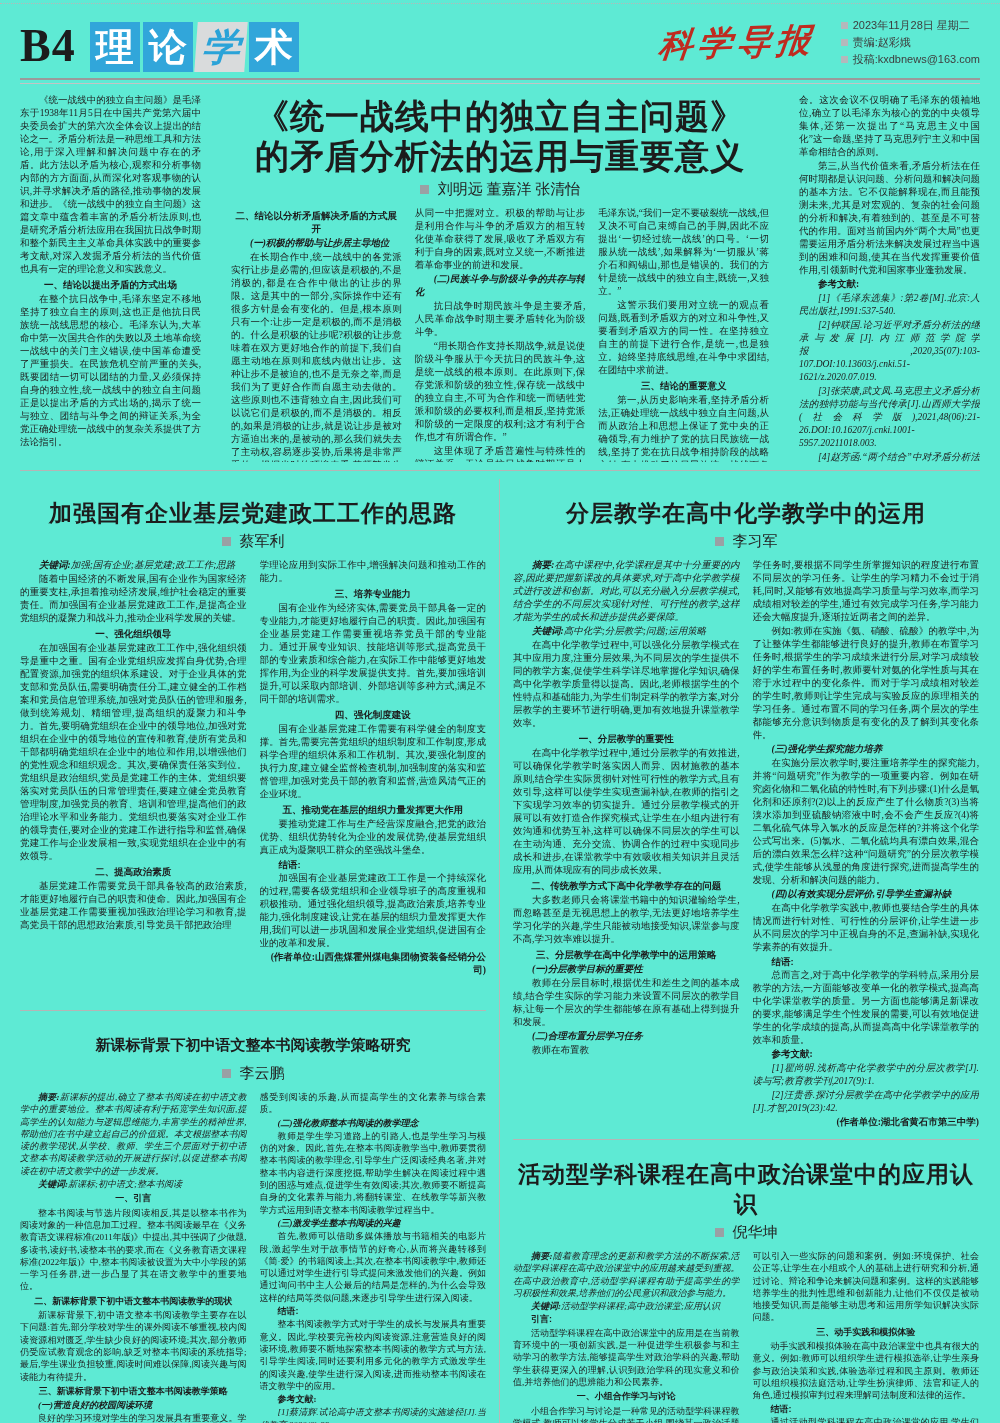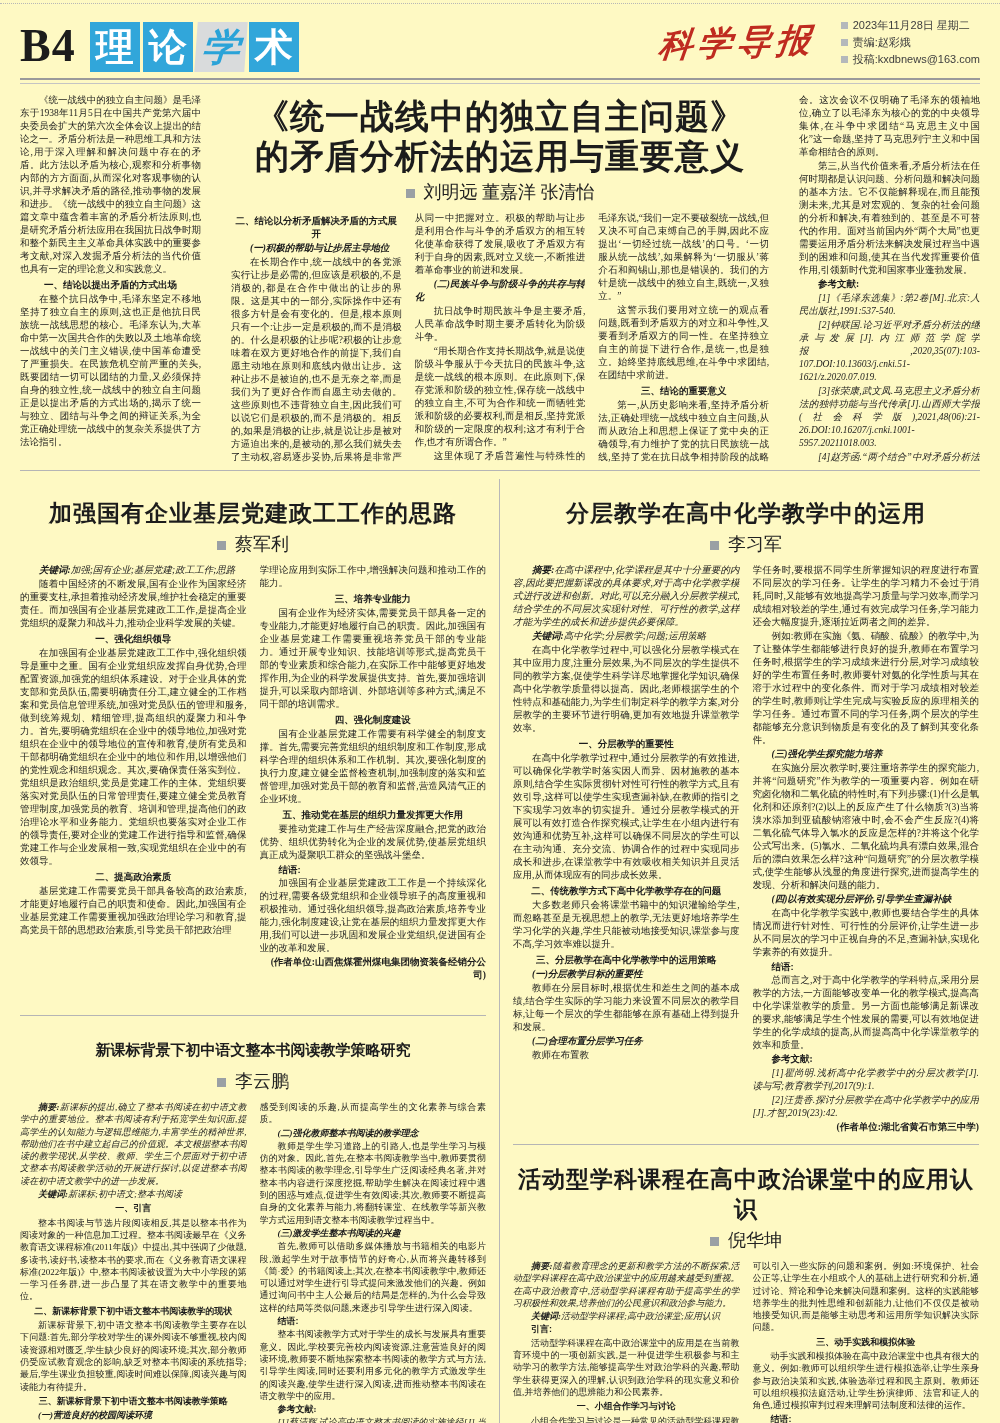--- a/index.html
+++ b/index.html
@@ -1,37 +1,37 @@
 <!DOCTYPE html>
 <html><head>
 <meta charset="utf-8">
 <style>
   html,body{margin:0;padding:0;background:#e8e8e8;}
-  .page{width:1000px;height:1423px;background:#fef9c3;position:relative;margin:0 auto;
+  .page{width:1000px;height:1423px;background:#5eead4;position:relative;margin:0 auto;
         font-family:"Liberation Serif",serif;color:#1c1c1c;overflow:hidden;box-sizing:border-box;
         padding:0 20px;}
   .topline{border-top:1px dotted #b7b7b7;margin:3px -20px 0 -20px;}
   
   .masthead{display:flex;justify-content:space-between;align-items:flex-end;height:62px;margin-top:6px;}
   .mh-left{display:flex;align-items:flex-end;gap:14px;}
   .page-no{font-size:46px;font-weight:bold;line-height:52px;letter-spacing:1px;}
   .section-logo{display:flex;gap:3px;}
   .lg{width:50px;height:50px;background:#31a6da;color:#fff;font-family:"Liberation Sans",sans-serif;
       font-weight:bold;font-size:38px;display:flex;align-items:center;justify-content:center;}
   .lg.alt{background:#d9dbdc;color:#2aa3d8;font-style:italic;transform:skewX(-4deg);}
   .mh-right{display:flex;align-items:center;gap:26px;padding-bottom:4px;}
   .paper-logo{color:#bf2b20;font-size:34px;font-weight:bold;font-style:italic;letter-spacing:5px;
       transform:skewX(-8deg) rotate(-2deg);font-family:"Liberation Serif",serif;}
   .mh-info{font-size:11px;line-height:17px;color:#3d3d3d;font-family:"Liberation Sans",sans-serif;}
   .sq{display:inline-block;width:7px;height:7px;background:#b4b8bb;margin-right:5px;}
   
   .rule-double{border-top:2px solid #9a9a9a;border-bottom:1px solid #c4c4c4;height:3px;margin:6px 0 10px 0;}
   .rule-h{border-top:1px solid #b5b5b5;margin:8px 0;}
   
-  .byline{text-align:center;font-size:18px;margin:4px 0 8px 0;color:#222;}
+  .byline{text-align:center;font-size:15px;margin:4px 0 8px 0;color:#222;}
   .bsq{display:inline-block;width:9px;height:9px;background:#9aa0a4;margin-right:9px;}
   .coltxt{font-size:9.5px;line-height:13px;text-align:justify;overflow:hidden;}
   .blk{margin:0 0 1px 0;}
   .blk-p{text-indent:2em;}
   .blk-c{text-indent:0;}
   .blk-h{font-weight:bold;text-align:center;font-family:"Liberation Sans",sans-serif;text-indent:0;margin:2px 0;}
   .blk-s{font-weight:bold;font-style:italic;text-indent:2em;}
   .blk-hl{font-weight:bold;text-indent:2em;font-family:"Liberation Sans",sans-serif;}
   .blk-lead,.blk-leadk{font-style:italic;text-indent:2em;}
   .blk-ref{font-style:italic;text-indent:2em;}
@@ -108,21 +108,21 @@
           </div>
         <div class="tac coltxt">
             <p class="blk blk-c">毛泽东说,“我们一定不要破裂统一战线,但又决不可自己束缚自己的手脚,因此不应提出‘一切经过统一战线’的口号。‘一切服从统一战线’,如果解释为‘一切服从’蒋介石和阎锡山,那也是错误的。我们的方针是统一战线中的独立自主,既统一,又独立。”</p>
             <p class="blk blk-p">这警示我们要用对立统一的观点看问题,既看到矛盾双方的对立和斗争性,又要看到矛盾双方的同一性。在坚持独立自主的前提下进行合作,是统一,也是独立。始终坚持底线思维,在斗争中求团结,在团结中求前进。</p>
             <p class="blk blk-h">三、结论的重要意义</p>
             <p class="blk blk-p">第一,从历史影响来看,坚持矛盾分析法,正确处理统一战线中独立自主问题,从而从政治上和思想上保证了党中央的正确领导,有力维护了党的抗日民族统一战线,坚持了党在抗日战争相持阶段的战略方针,有力推动了抗日民族统一战线下各项工作的开展,为中国抗日战争的胜利以及整个中国革命的胜利奠定了坚实基础。</p>
           </div>
       </div>
     </div>
     <div class="ta-col coltxt">
-        <p class="blk blk-c">会。这次会议不仅明确了毛泽东的领袖地位,确立了以毛泽东为核心的党的中央领导集体,在斗争中求团结“马克思主义中国化”这一命题,坚持了马克思列宁主义和中国革命相结合的原则。</p>
+        <p class="blk blk-c">会。这次会议不仅明确了毛泽东的领袖地位,确立了以毛泽东为核心的党的中央领导集体,还第一次提出了“马克思主义中国化”这一命题,坚持了马克思列宁主义和中国革命相结合的原则。</p>
         <p class="blk blk-p">第三,从当代价值来看,矛盾分析法在任何时期都是认识问题、分析问题和解决问题的基本方法。它不仅能解释现在,而且能预测未来,尤其是对宏观的、复杂的社会问题的分析和解决,有着独到的、甚至是不可替代的作用。面对当前国内外“两个大局”也更需要运用矛盾分析法来解决发展过程当中遇到的困难和问题,使其在当代发挥重要价值作用,引领新时代党和国家事业蓬勃发展。</p>
         <p class="blk blk-refh">参考文献:</p>
         <p class="blk blk-ref">[1]《毛泽东选集》:第2卷[M].北京:人民出版社,1991:537-540.</p>
         <p class="blk blk-ref">[2]钟联国.论习近平对矛盾分析法的继承与发展[J].内江师范学院学报,2020,35(07):103-107.DOI:10.13603/j.cnki.51-1621/z.2020.07.019.</p>
         <p class="blk blk-ref">[3]张荣康,武文凤.马克思主义矛盾分析法的独特功能与当代传承[J].山西师大学报(社会科学版),2021,48(06):21-26.DOI:10.16207/j.cnki.1001-5957.20211018.003.</p>
         <p class="blk blk-ref">[4]赵芳函.“两个结合”中对矛盾分析法的运用与重要意义[J].佳木斯大学社会科学学报,2023,41(03):26-28.</p>
       </div>
   </section>
 
   <div class="rule-h"></div>

